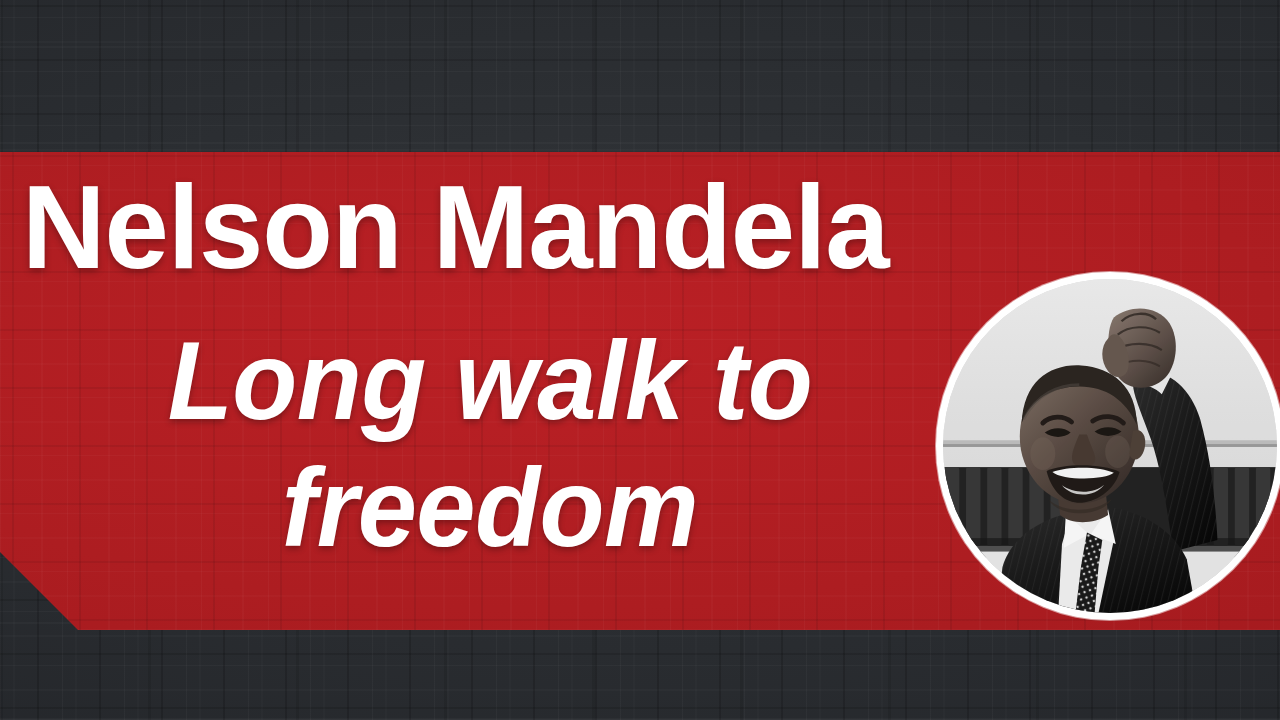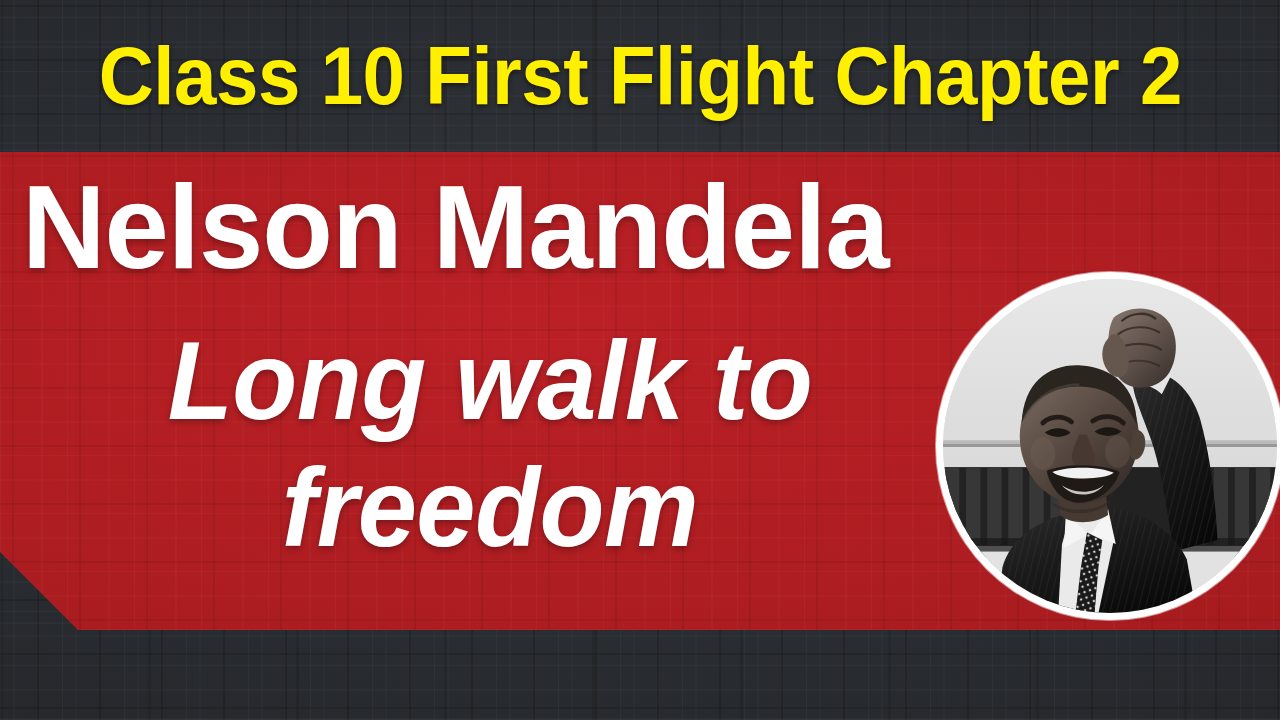--- a/index.html
+++ b/index.html
@@ -150,23 +150,20 @@
   }
   .portrait svg { display:block; width:100%; height:100%; }
 </style>
 </head>
 <body>
 
 <div id="stage">
 
   <div class="backdrop"></div>
 
-  <div class="heading-band">
-    <div class="heading-text">Class 10 First Flight Chapter 2</div>
-  </div>
 
   <div class="red-banner"></div>
 
   <div class="banner-title">Nelson Mandela</div>
 
   <div class="banner-subtitle">
     <span class="line1">Long walk to</span>
     <span class="line2">freedom</span>
   </div>
 

